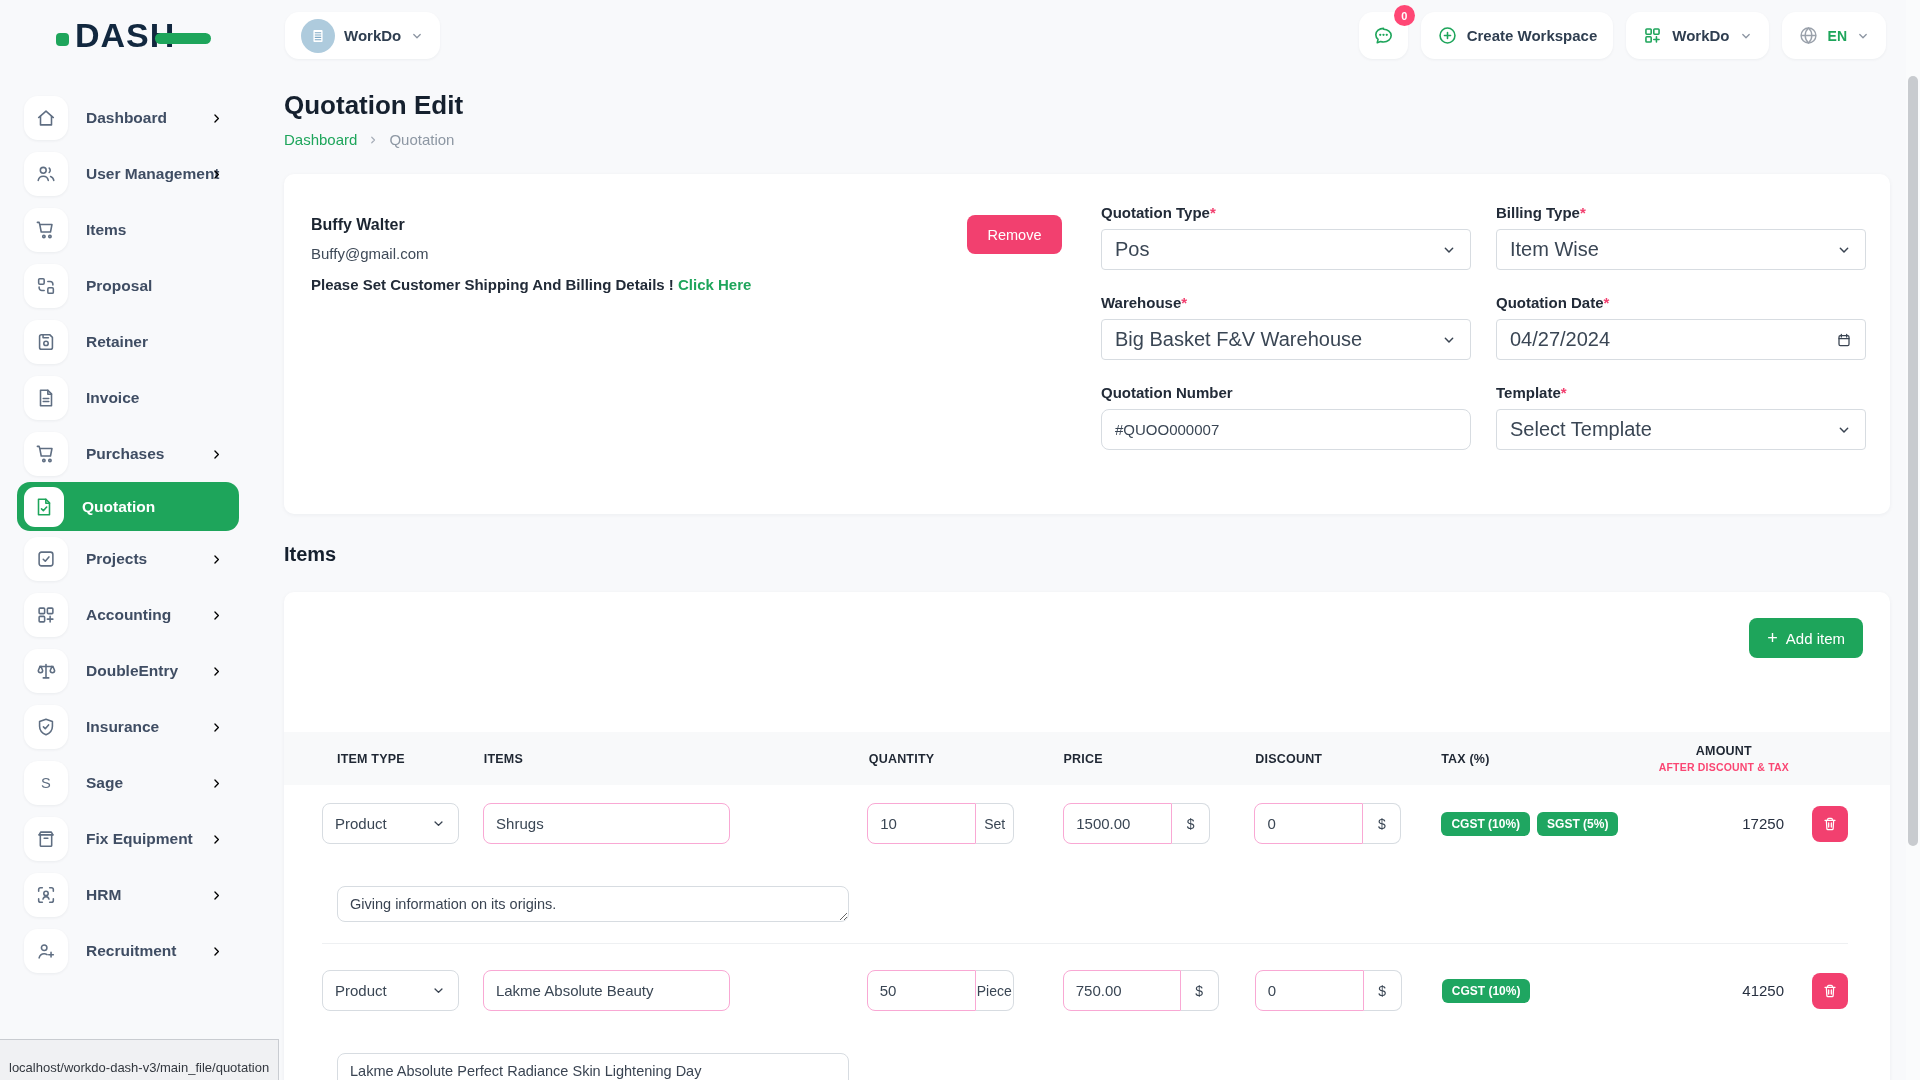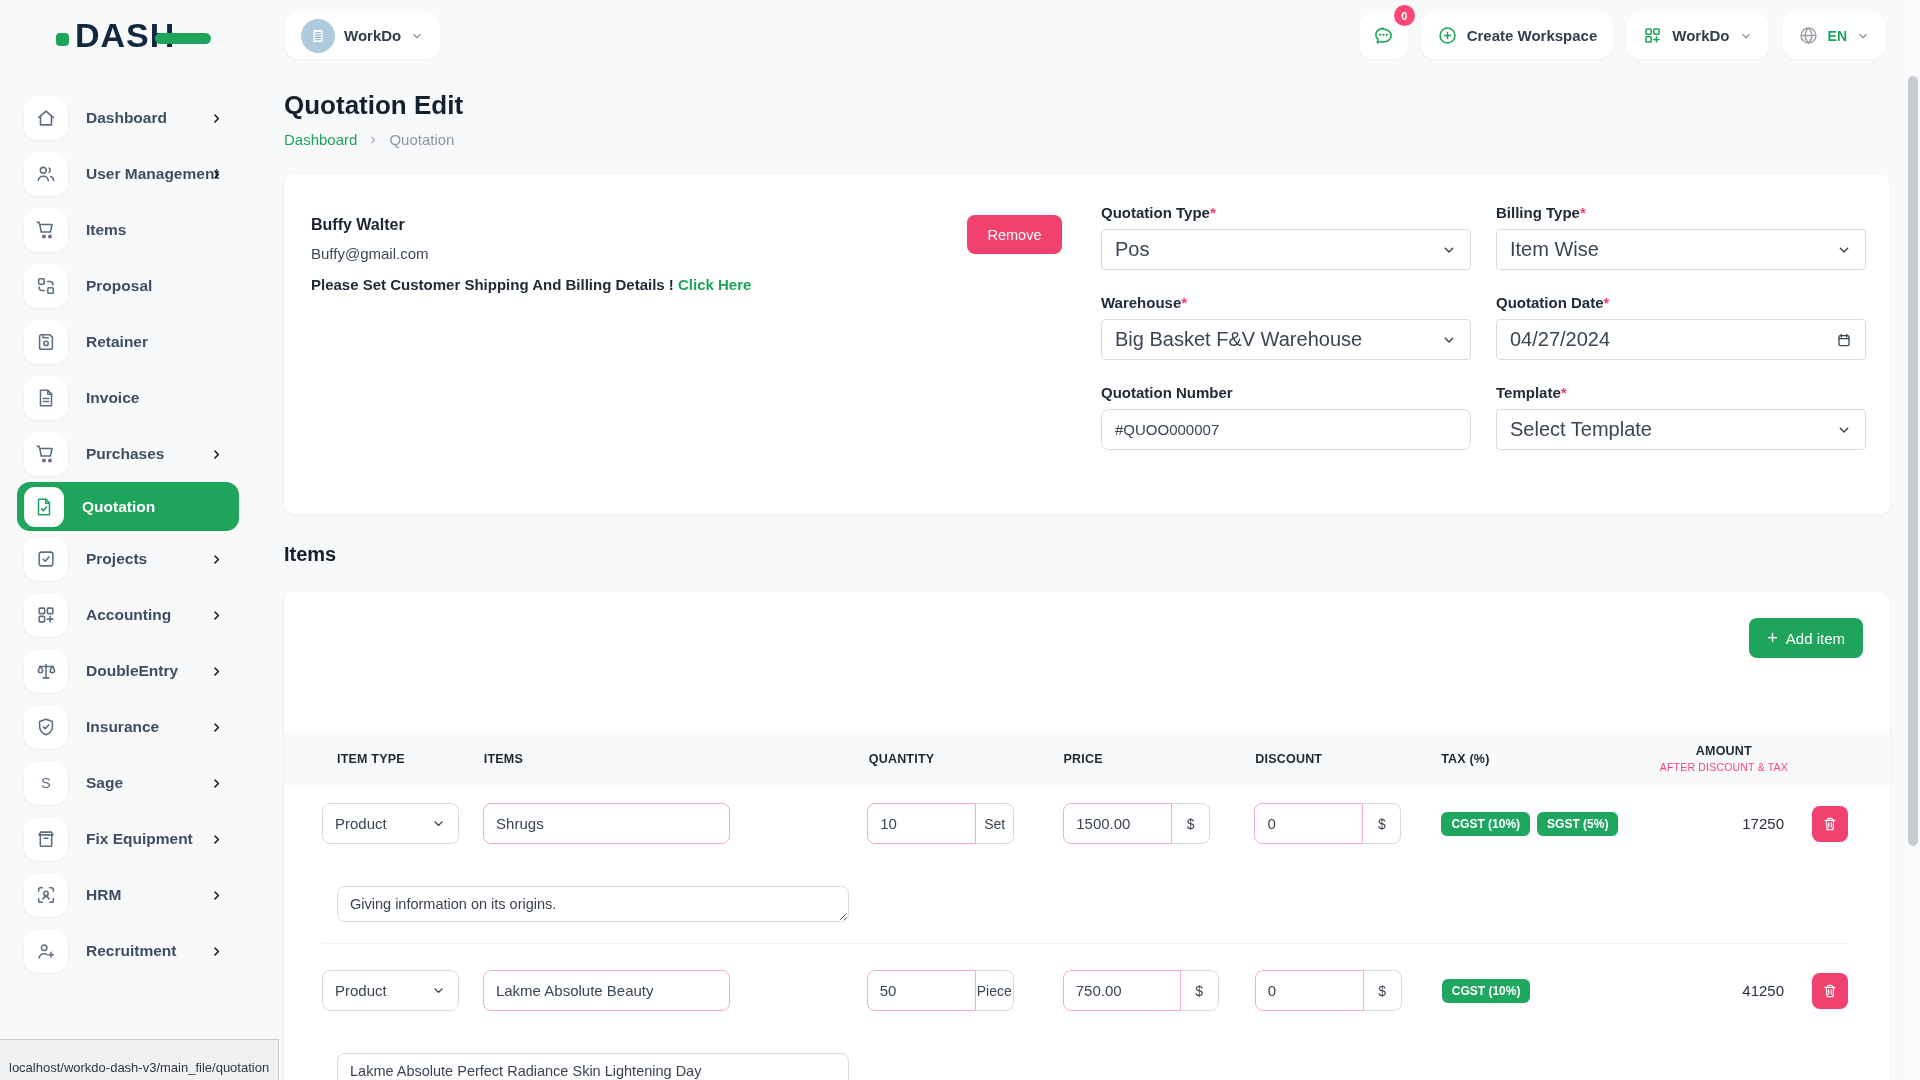--- a/index.html
+++ b/index.html
@@ -77,21 +77,21 @@
   .plus-g { font-size:18px; font-weight:400; line-height:1; }
 
   .thead { margin-top:74px; height:53px; background:#f8f9fa; display:flex; align-items:center;
     padding:0 42px 0 38px; font-size:12.5px; font-weight:700; color:#1f2733; letter-spacing:.2px; }
   .tc1{width:163px;} .tc2{width:250px;} .tc3{width:146px;margin-left:137px;} .tc4{width:157px;margin-left:50px;}
   .tc5{width:147px;margin-left:36px;} .tc6{width:200px;margin-left:40px;}
   .tc7{width:92px;margin-left:54px;text-align:right;} .tc8{width:36px;margin-left:28px;}
   .thead .tc1{padding-left:15px;}
   .thead .tc7{width:150px;margin-left:10px;text-align:center;}
   .thead .tc8{width:36px;margin-left:14px;}
-  .amt-sub { font-size:10.5px; font-weight:400; color:#fa4673; margin-top:3px; letter-spacing:.2px; }
+  .amt-sub { font-size:10.5px; font-weight:700; color:#fa4673; margin-top:3px; letter-spacing:.2px; }
 
   .tbody { padding:0 42px 0 38px; }
   .item-group { padding:18px 0 17px; border-bottom:1px solid #eef0f2; }
   .item-group.g2 { padding-top:26px; border-bottom:none; }
   .item-row { display:flex; align-items:center; }
   .sel-sm { height:41px; border:1px solid #d7dce1; border-radius:8px; background:#fff; display:flex; align-items:center;
     justify-content:space-between; padding:0 12px; font-size:15px; color:#3a4654; width:137px; cursor:pointer; }
   .in-sm { height:41px; border:1px solid #f9a8d4; border-radius:8px; padding:0 12px; font-size:15px; color:#3a4654;
     font-family:inherit; background:#fff; width:100%; }
   .grp { display:flex; }

